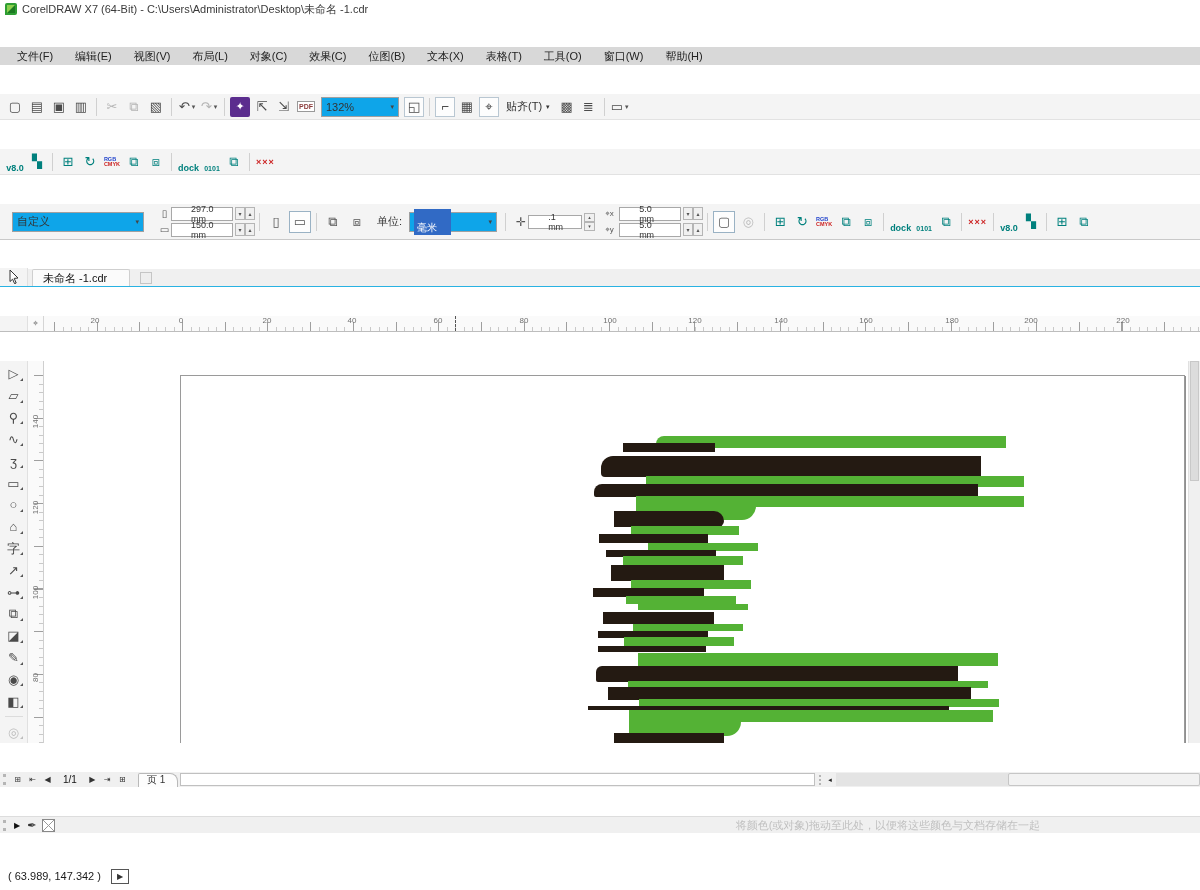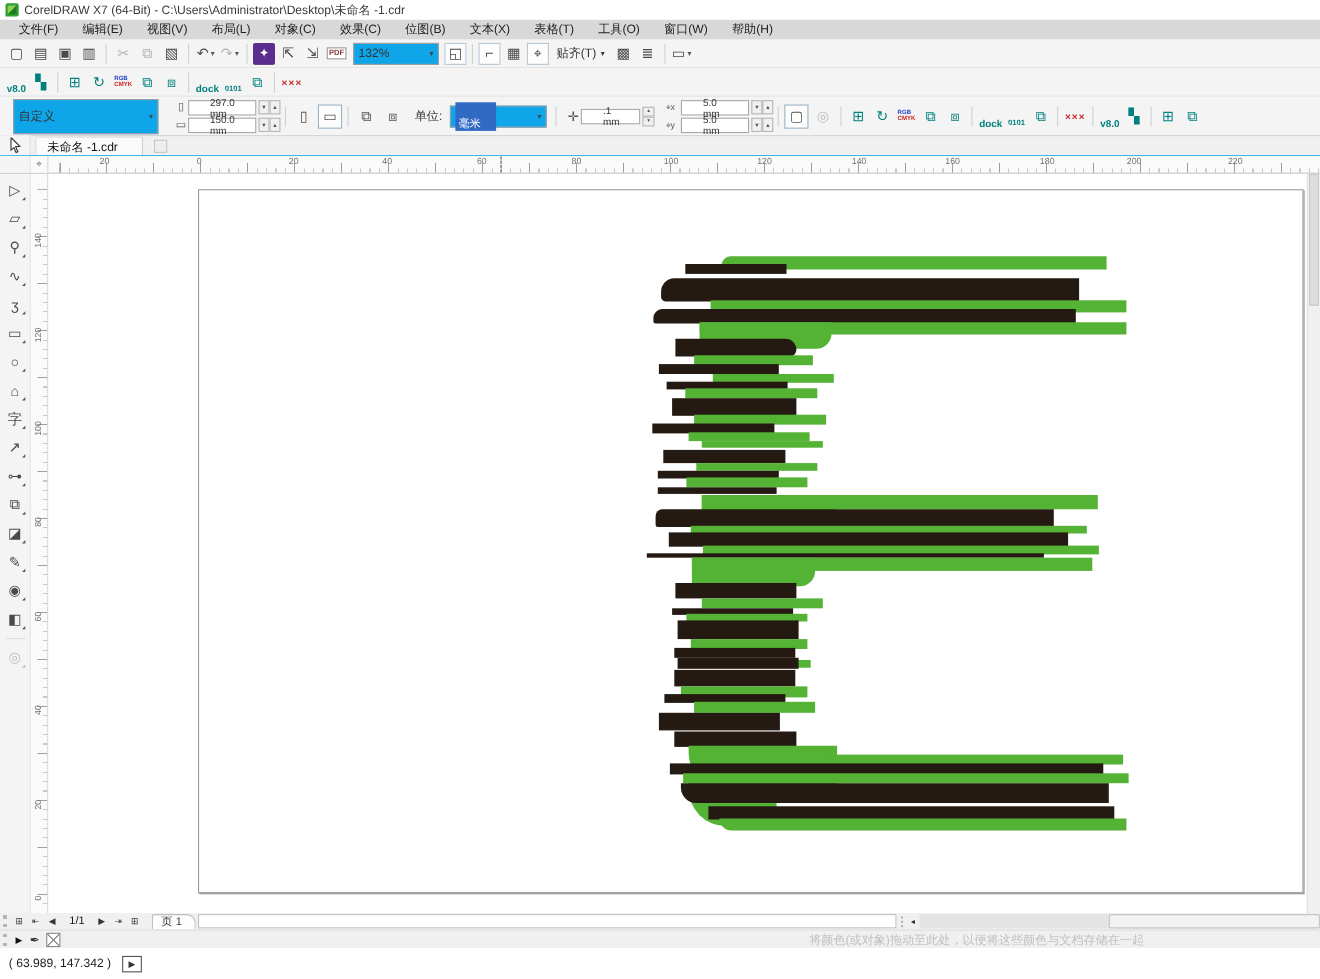--- a/index.html
+++ b/index.html
@@ -1,18 +1,18 @@
 <!DOCTYPE html>
 <html><head>
 <meta charset="utf-8">
 <style>
   * { margin:0; padding:0; box-sizing:border-box; }
   html,body { width:1200px; height:890px; overflow:hidden; }
   body { font-family:"Liberation Sans","DejaVu Sans",sans-serif; font-size:11px; color:#333; background:#fff; }
-  .app { width:1200px; height:890px; display:flex; flex-direction:column; }
+  .app { width:1200px; height:890px; display:flex; flex-direction:column;gap:29px; }
 
   
   .titlebar { height:18px; background:#ffffff; display:flex; align-items:center; padding-left:5px; flex:0 0 auto; }
   .applogo { width:12px; height:12px; margin-right:5px; background:#2e9e33; position:relative; border-radius:2px 2px 2px 0; }
   .applogo::after { content:""; position:absolute; left:2px; top:2px; width:8px; height:8px;
     background:linear-gradient(135deg,#8cd04e 45%,#1c7a22 55%); }
   .titletext { font-size:11px; color:#3a3a3a; }
 
   
   .menubar { height:18px; background:#d8d8d8; display:flex; align-items:center; padding-left:6px; flex:0 0 auto; }
@@ -42,21 +42,21 @@
   .combo { height:20px; background:#0ea5e9; border:1px solid #a0a0a0; display:flex; align-items:center;
            padding:0 4px; margin:0 4px; font-size:11px; }
   .combo .dd { margin-left:auto; font-size:7px; color:#444; padding-left:6px; }
   .zoomcombo { width:78px; }
   .snapbtn { display:flex; align-items:center; padding:0 6px; height:20px; font-size:11px; cursor:default; }
   .snapbtn .dd { font-size:7px; margin-left:4px; }
 
   
   .propbar { height:36px; background:#f4f4f4; border-bottom:1px solid #c9c9c9; display:flex; align-items:center;
              padding-left:8px; flex:0 0 auto; overflow:hidden; }
-  .pb-combo { width:132px; height:32px; }
+  .pb-combo { width:132px; height:20px; }
   .pb-sizegrp { display:flex; flex-direction:column; justify-content:center; margin-left:10px; gap:1px; }
   .pb-row { display:flex; align-items:center; height:15px; }
   .pb-ic { font-size:10px; color:#555; width:13px; text-align:center; }
   .pb-field { width:62px; height:14px; background:#fff; border:1px solid #a8a8a8; font-size:9px;
               padding:0 19px; display:flex; align-items:center; }
   .spin-h { display:flex; margin-left:2px; }
   .spin-h span { width:10px; height:13px; border:1px solid #b5b5b5; background:#f0f0f0; font-size:6px;
                  display:flex; align-items:center; justify-content:center; color:#555; }
   .spin-v { display:flex; flex-direction:column; margin-left:2px; }
   .spin-v span { width:11px; height:9px; border:1px solid #b5b5b5; background:#f0f0f0; font-size:5px;

